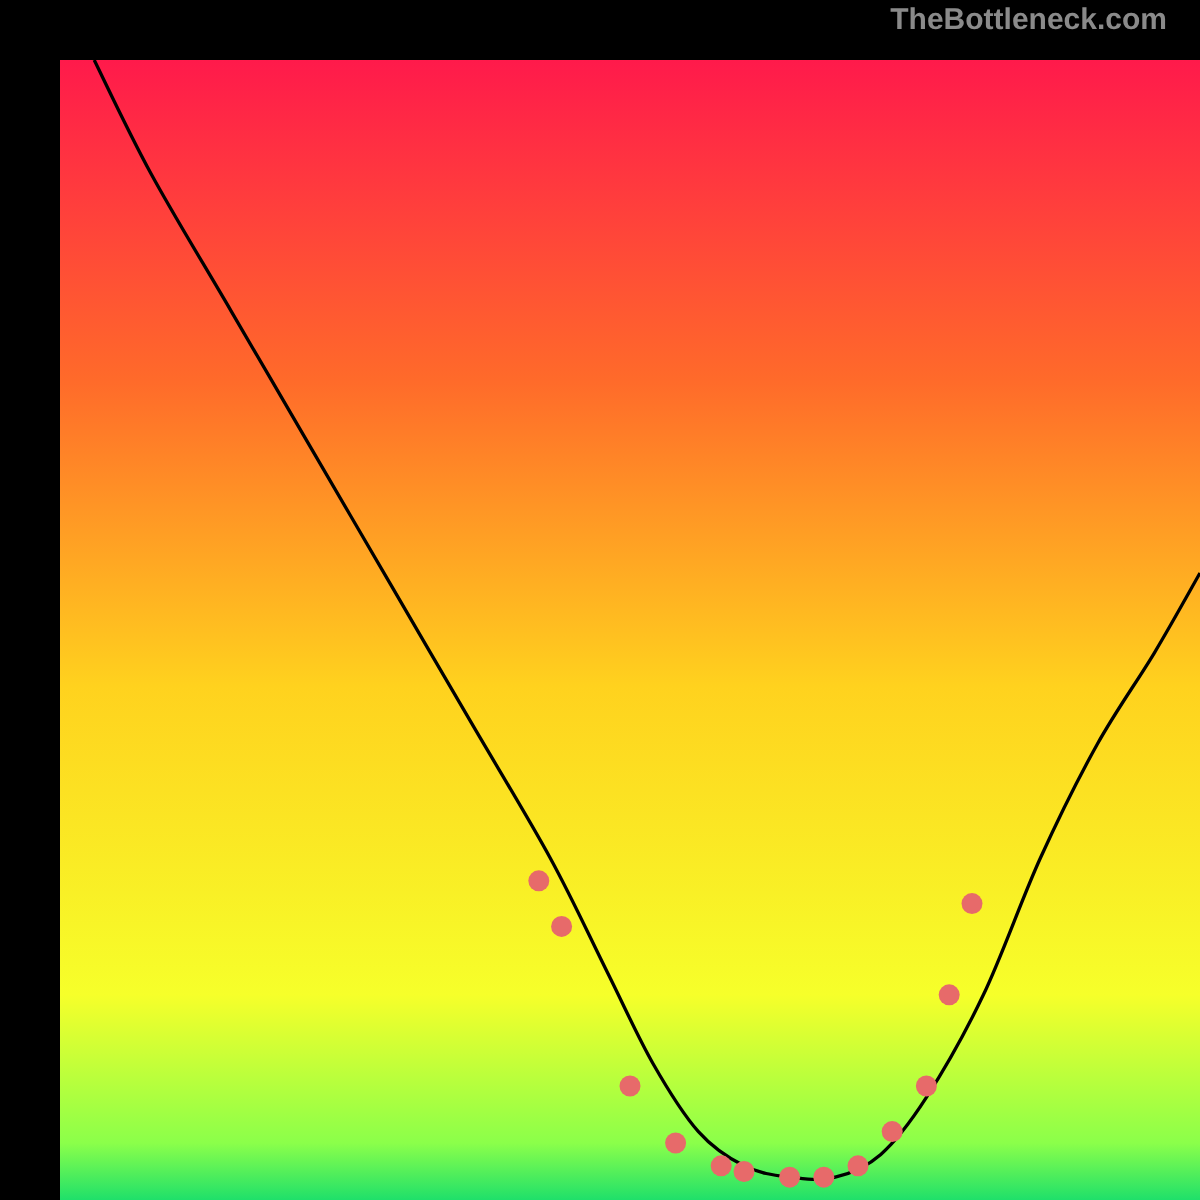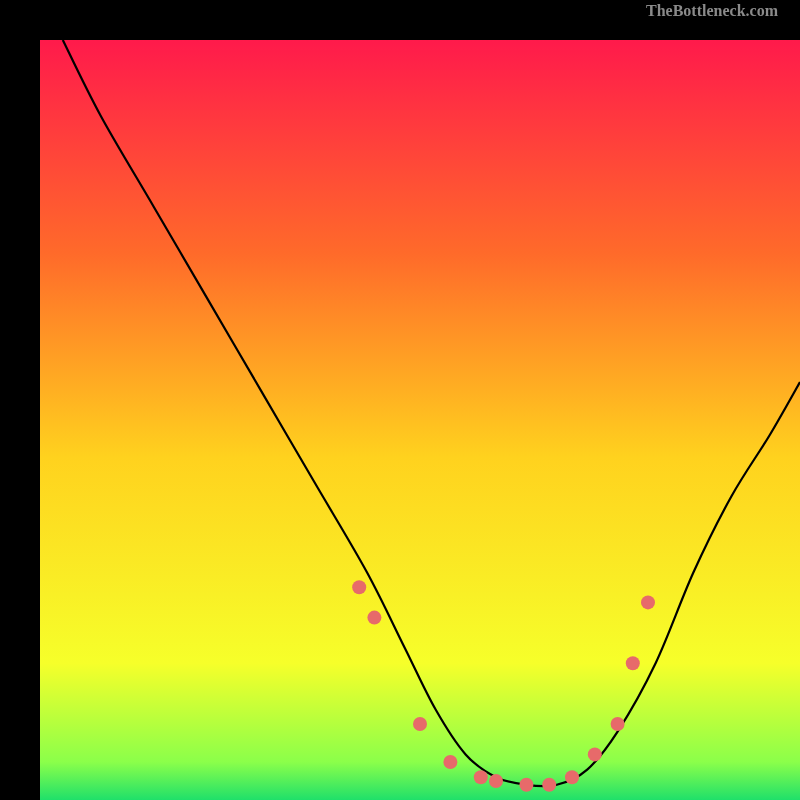--- a/index.html
+++ b/index.html
@@ -22,22 +22,22 @@
     position: absolute;
     left: 20px;
     top: 20px;
     width: 760px;
     height: 760px;
   }
   .watermark {
     position: absolute;
     top: 2px;
     right: 22px;
-    font-family: Liberation Serif, serif;
-    font-size: 16px;
+    font-family: Liberation Sans, sans-serif;
+    font-size: 20px;
     font-weight: bold;
     color: #8a8a8a;
   }
 </style>
 </head>
 <body>
 
 <div class="frame">
   <svg class="plot" viewBox="0 0 760 760" preserveAspectRatio="none">
     <defs>

